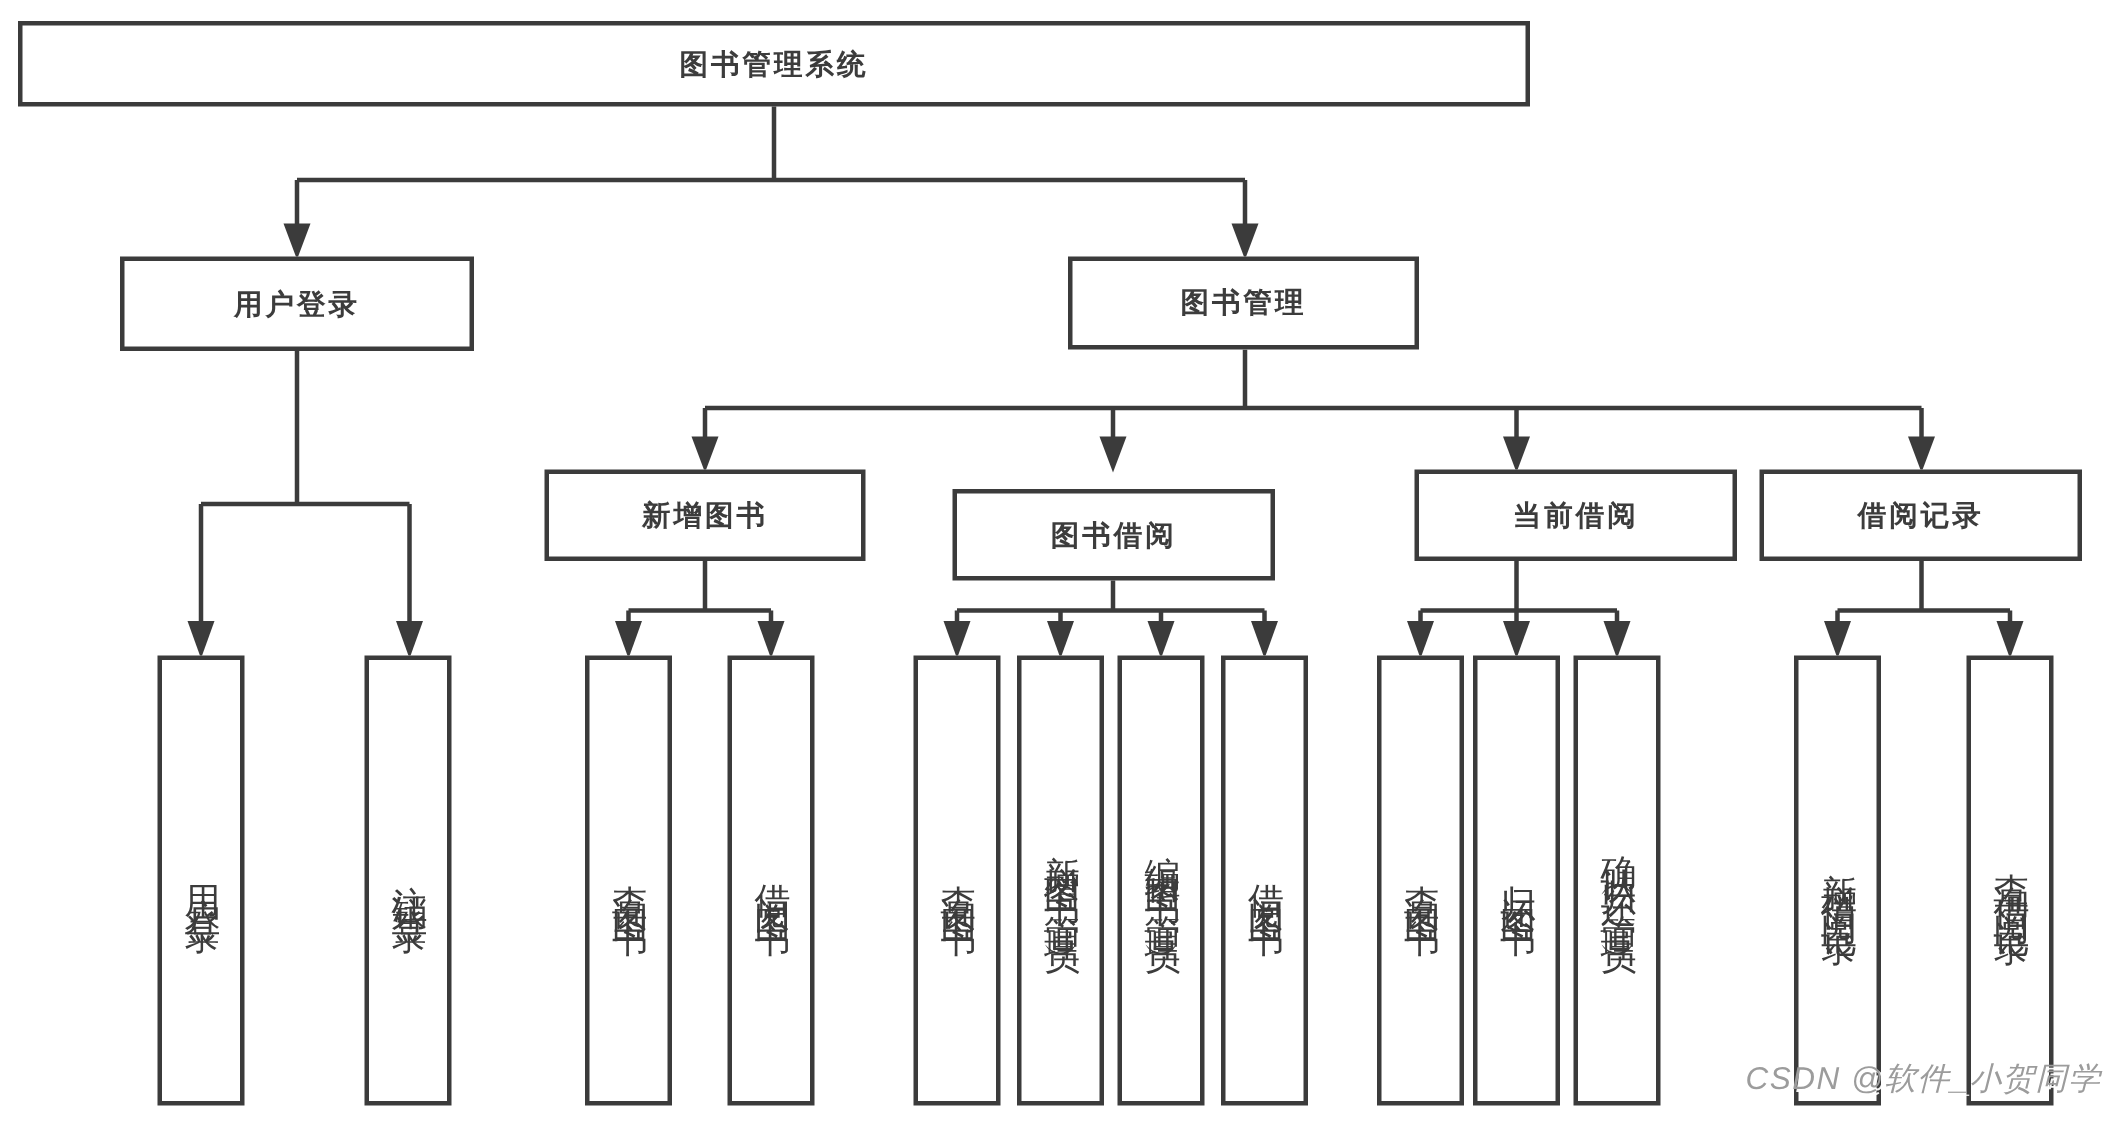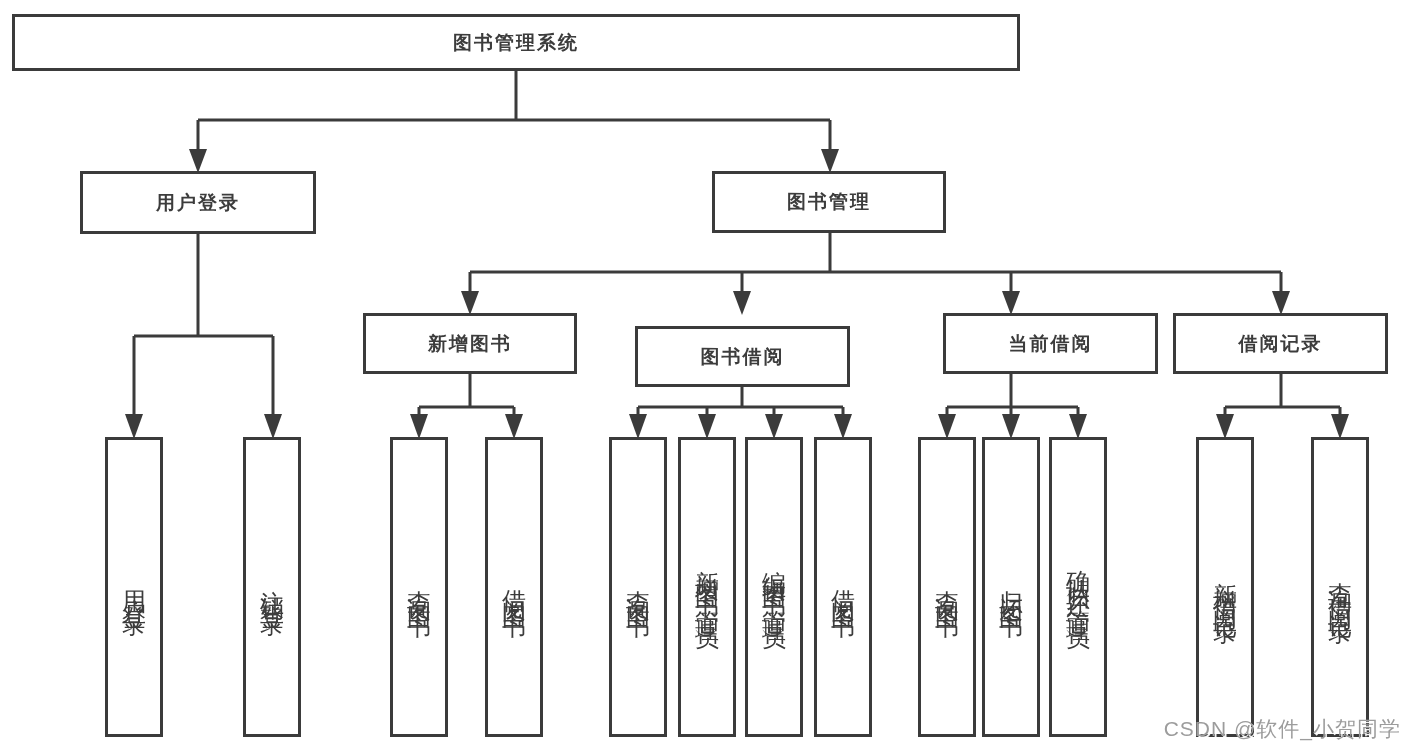--- a/index.html
+++ b/index.html
@@ -46,26 +46,27 @@
     writing-mode: vertical-rl;
     text-orientation: mixed;
     font-size: 24px;
     letter-spacing: 8px;
     line-height: 1;
     white-space: nowrap;
   }
   .watermark {
     position: absolute;
     right: 4px;
-    bottom: 4px;
+    bottom: 14px;
     font-size: 21px;
     letter-spacing: 1px;
     color: #9c9c9c;
     text-shadow: 2px 2px 0 rgba(255,255,255,0.95);
     white-space: nowrap;
+    font-style: italic;
   }
 </style>
 </head>
 <body>
 
 <div class="canvas">
 
   <svg class="connectors" viewBox="0 0 1405 747" xmlns="http://www.w3.org/2000/svg" fill="none" stroke="#3b3b3b" stroke-width="3">
 
     <g>

